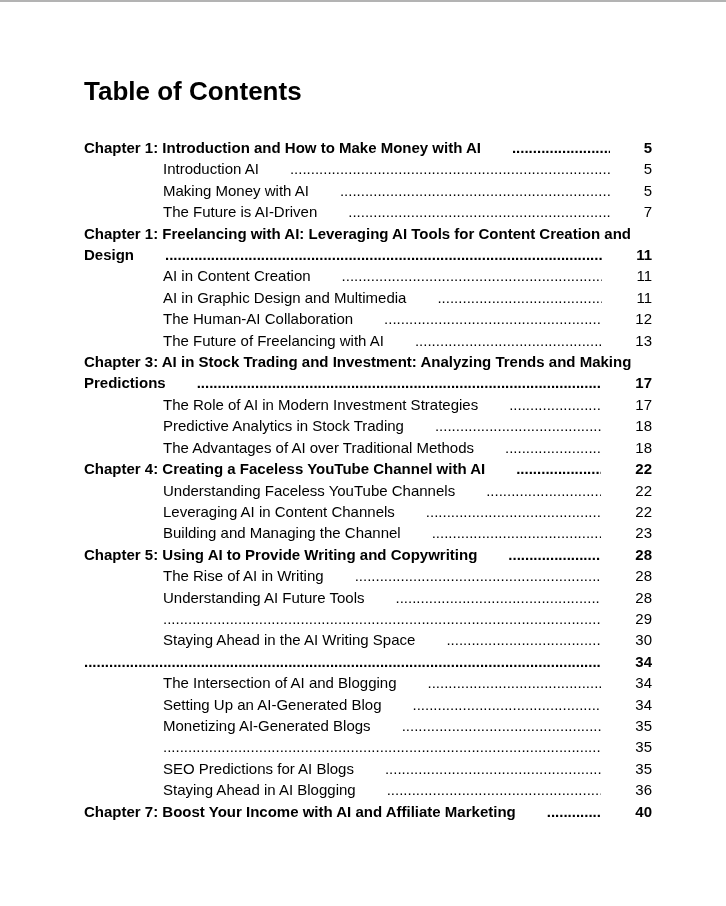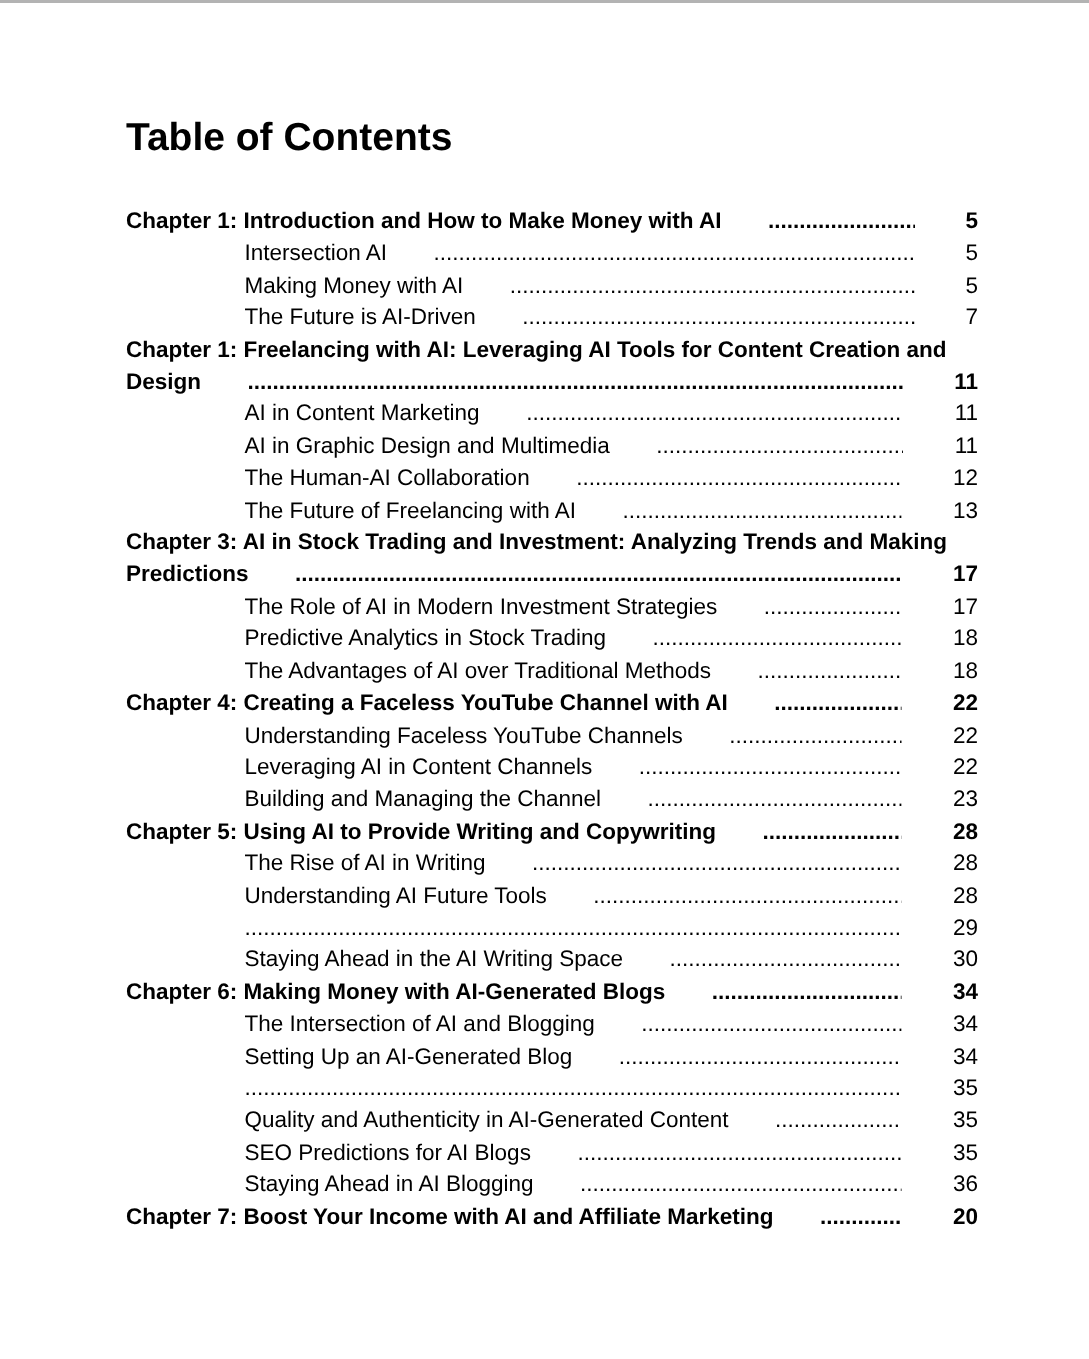--- a/index.html
+++ b/index.html
@@ -93,21 +93,21 @@
     <div class="toc" id="toc-list">
         <div class="entry chapter">
           <div class="row">
             <span class="t">Chapter 1: Introduction and How to Make Money with AI</span>
             <span class="dots"></span>
             <span class="pg">5</span>
           </div>
         </div>
         <div class="entry section">
           <div class="row">
-            <span class="t">Intersection AI</span>
+            <span class="t">Introduction AI</span>
             <span class="dots"></span>
             <span class="pg">5</span>
           </div>
         </div>
         <div class="entry section">
           <div class="row">
             <span class="t">Making Money with AI</span>
             <span class="dots"></span>
             <span class="pg">5</span>
           </div>
@@ -122,21 +122,21 @@
         <div class="entry chapter">
           <div class="line1">Chapter 1: Freelancing with AI: Leveraging AI Tools for Content Creation and</div>
           <div class="row">
             <span class="t">Design</span>
             <span class="dots"></span>
             <span class="pg">11</span>
           </div>
         </div>
         <div class="entry section">
           <div class="row">
-            <span class="t">AI in Content Marketing</span>
+            <span class="t">AI in Content Creation</span>
             <span class="dots"></span>
             <span class="pg">11</span>
           </div>
         </div>
         <div class="entry section">
           <div class="row">
             <span class="t">AI in Graphic Design and Multimedia</span>
             <span class="dots"></span>
             <span class="pg">11</span>
           </div>
@@ -241,48 +241,47 @@
         </div>
         <div class="entry section">
           <div class="row">
             <span class="t">Staying Ahead in the AI Writing Space</span>
             <span class="dots"></span>
             <span class="pg">30</span>
           </div>
         </div>
         <div class="entry chapter">
           <div class="row">
-            <span class="t">Chapter 6: Making Money with AI-Generated Blogs</span>
             <span class="dots"></span>
             <span class="pg">34</span>
           </div>
         </div>
         <div class="entry section">
           <div class="row">
             <span class="t">The Intersection of AI and Blogging</span>
             <span class="dots"></span>
             <span class="pg">34</span>
           </div>
         </div>
         <div class="entry section">
           <div class="row">
             <span class="t">Setting Up an AI-Generated Blog</span>
             <span class="dots"></span>
             <span class="pg">34</span>
           </div>
         </div>
         <div class="entry section">
           <div class="row">
+            <span class="t">Monetizing AI-Generated Blogs</span>
             <span class="dots"></span>
             <span class="pg">35</span>
           </div>
         </div>
         <div class="entry section">
           <div class="row">
-            <span class="t">Quality and Authenticity in AI-Generated Content</span>
             <span class="dots"></span>
             <span class="pg">35</span>
           </div>
         </div>
         <div class="entry section">
           <div class="row">
             <span class="t">SEO Predictions for AI Blogs</span>
             <span class="dots"></span>
             <span class="pg">35</span>
           </div>
@@ -291,18 +290,18 @@
           <div class="row">
             <span class="t">Staying Ahead in AI Blogging</span>
             <span class="dots"></span>
             <span class="pg">36</span>
           </div>
         </div>
         <div class="entry chapter">
           <div class="row">
             <span class="t">Chapter 7: Boost Your Income with AI and Affiliate Marketing</span>
             <span class="dots"></span>
-            <span class="pg">20</span>
+            <span class="pg">40</span>
           </div>
         </div>
       </div>
   </div>
 </div>
 
 </body></html>

